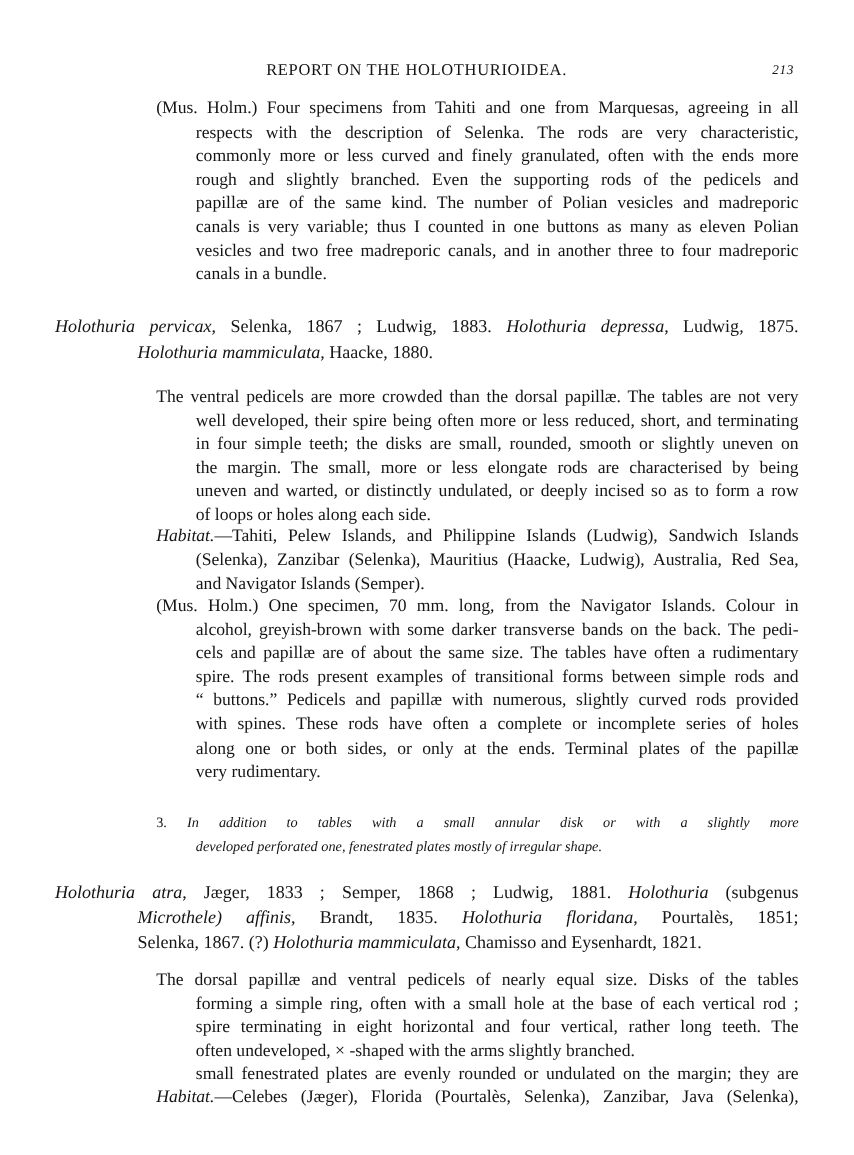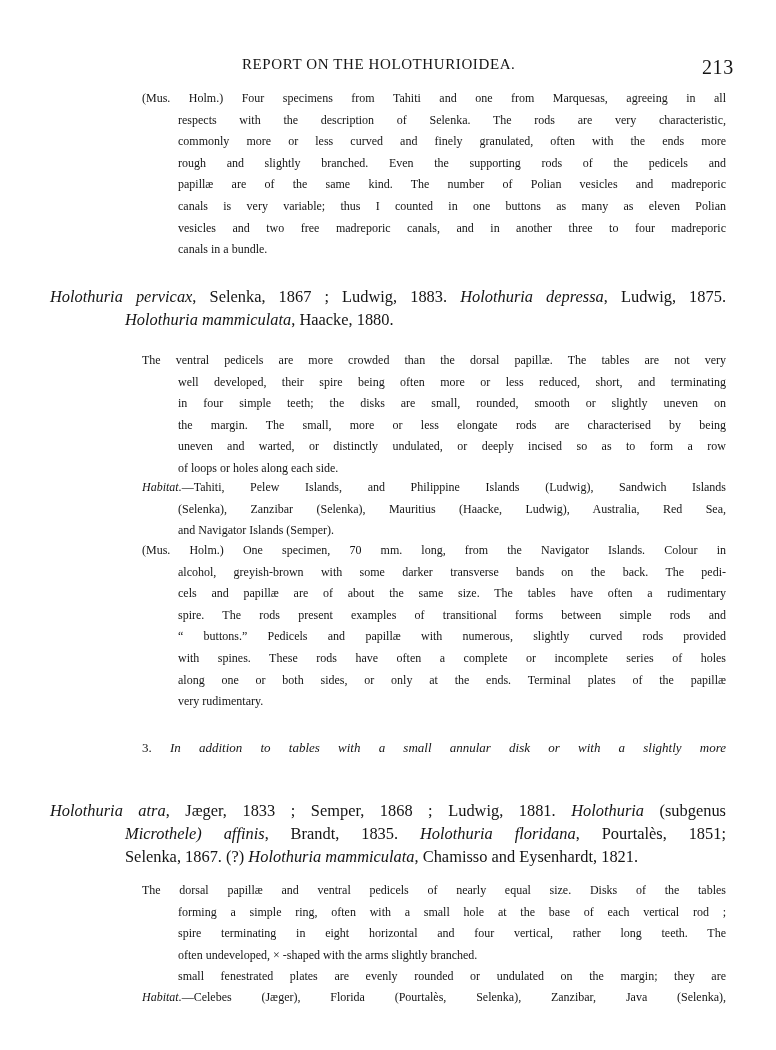--- a/index.html
+++ b/index.html
@@ -7,23 +7,23 @@
     width: 776px; height: 1050px; position: relative; overflow: hidden;
     font-family: "Liberation Serif", "DejaVu Serif", serif;
     color: #141414;
   }
   .page { position: absolute; left: 0; top: 0; width: 776px; height: 1050px; }
   .running-head {
     position: absolute; top: 56px; left: 0; width: 776px; height: 22px;
     font-size: 15px; letter-spacing: 0.6px; padding-left: 40px;
   }
   .running-title { position: absolute; left: 242px; top: 0; }
-  .page-number { position: absolute; left: 702px; top: 0; font-size: 20px; }
+  .page-number { position: absolute; left: 702px; top: 0; font-size: 12px; font-style: italic; }
 
-  .block { position: absolute; font-size: 12px; line-height: 21.6px; text-align: justify; }
+  .block { position: absolute; font-size: 16px; line-height: 21.6px; text-align: justify; }
   .para {
     left: 178px; width: 548px; text-indent: -36px;
   }
   .para .line { display: block; text-align: justify; text-align-last: justify; }
   .para .line.last { text-align-last: left; }
   .para .line + .line { text-indent: 0; }
   .synonymy {
     left: 125px; width: 601px; text-indent: -75px; font-size: 16.4px; line-height: 23px;
   }
   .synonymy .line { display: block; text-align: justify; text-align-last: justify; }
@@ -85,20 +85,21 @@
     <span class="line">cels and papillæ are of about the same size.  The tables have often a rudimentary</span>
     <span class="line">spire.  The rods present examples of transitional forms between simple rods and</span>
     <span class="line">“ buttons.”  Pedicels and papillæ with numerous, slightly curved rods provided</span>
     <span class="line">with spines.  These rods have often a complete or incomplete series of holes</span>
     <span class="line">along one or both sides, or only at the ends.  Terminal plates of the papillæ</span>
     <span class="line last">very rudimentary.</span>
   </div>
 
   <div class="block heading3" style="top:737px;">
     <span class="line"><span>3. </span><span class="it">In addition to tables with a small annular disk or with a slightly more</span></span>
+    <span class="line last it">developed perforated one, fenestrated plates mostly of irregular shape.</span>
   </div>
 
   <div class="block synonymy" style="top:799px;">
     <span class="line"><i>Holothuria atra</i><span>, Jæger, 1833 ; Semper, 1868 ; Ludwig, 1881.   </span><i>Holothuria</i><span> (subgenus</span></span>
     <span class="line"><i>Microthele) affinis</i><span>, Brandt, 1835.   </span><i>Holothuria floridana</i><span>, Pourtalès, 1851;</span></span>
     <span class="line last"><span>Selenka, 1867.   (?) </span><i>Holothuria mammiculata</i><span>, Chamisso and Eysenhardt, 1821.</span></span>
   </div>
 
   <div class="block para" style="top:880px;">
     <span class="line">The dorsal papillæ and ventral pedicels of nearly equal size.  Disks of the tables</span>

